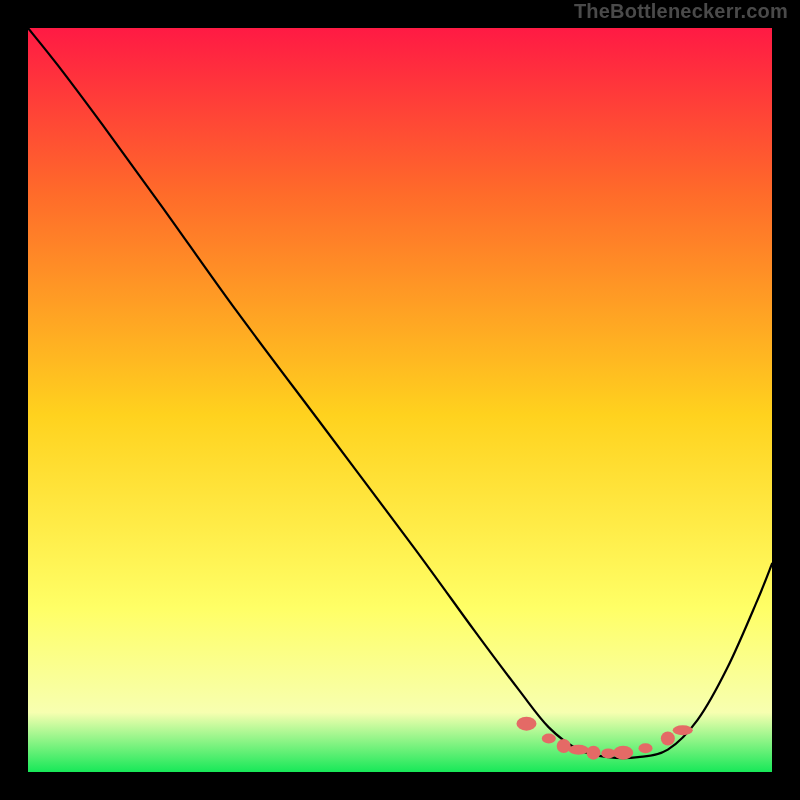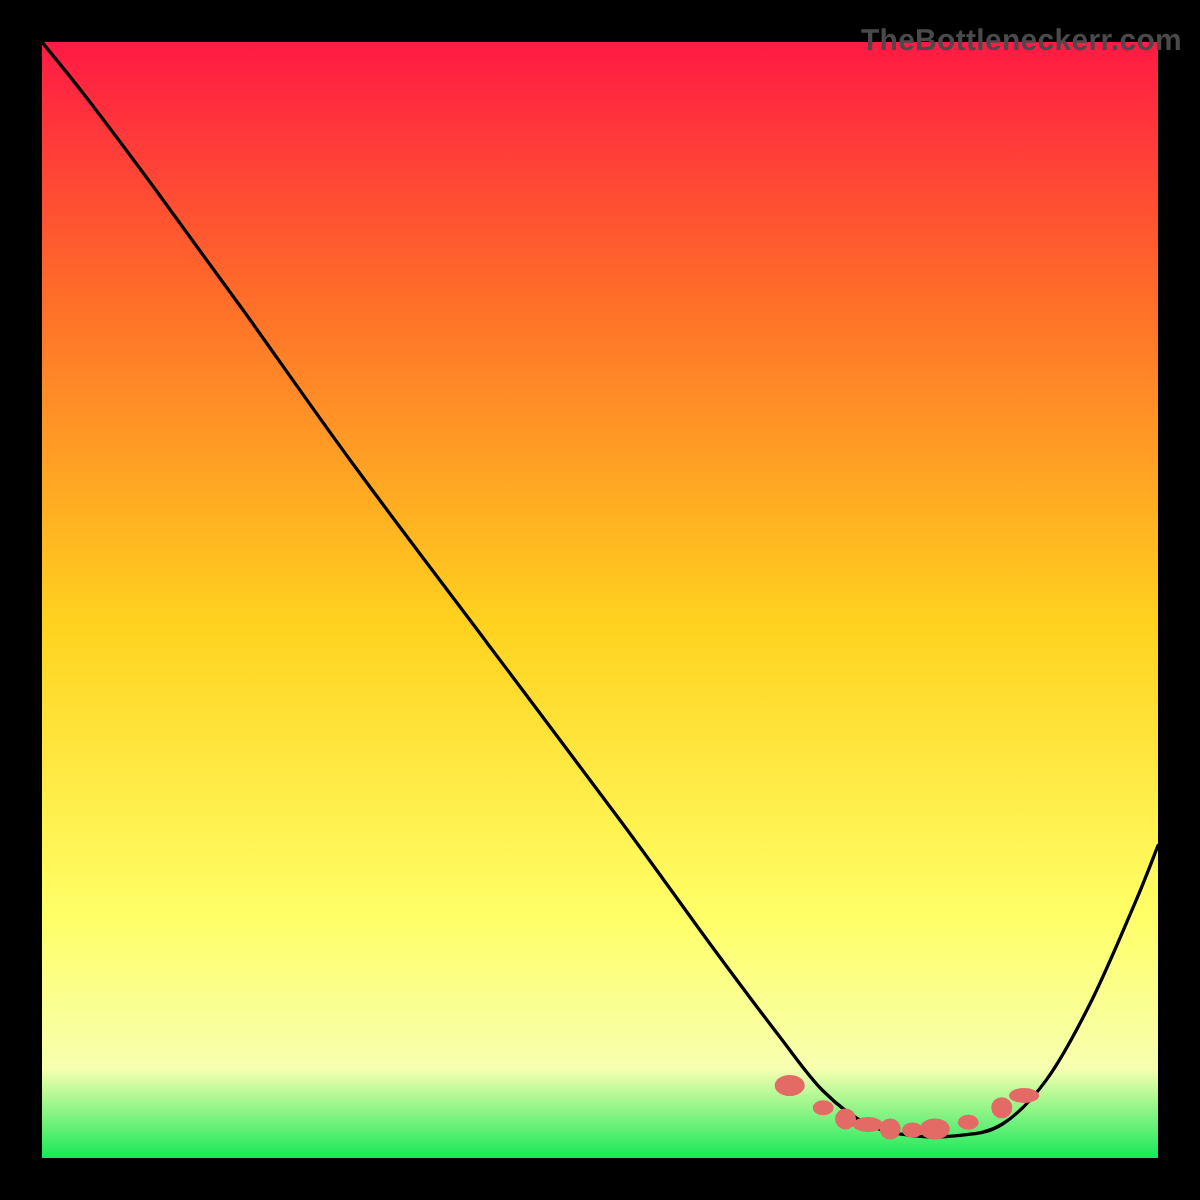--- a/index.html
+++ b/index.html
@@ -12,21 +12,21 @@
     overflow: hidden;
   }
   .frame {
     position: relative;
     width: 800px;
     height: 800px;
     background: #000;
   }
   .watermark {
     position: absolute;
-    top: 16px;
+    top: 0;
     right: 12px;
     color: #4a4a4a;
     font-size: 20px;
     font-weight: bold;
     letter-spacing: 0.2px;
     z-index: 5;
   }
   .plot {
     position: absolute;
     left: 28px;

